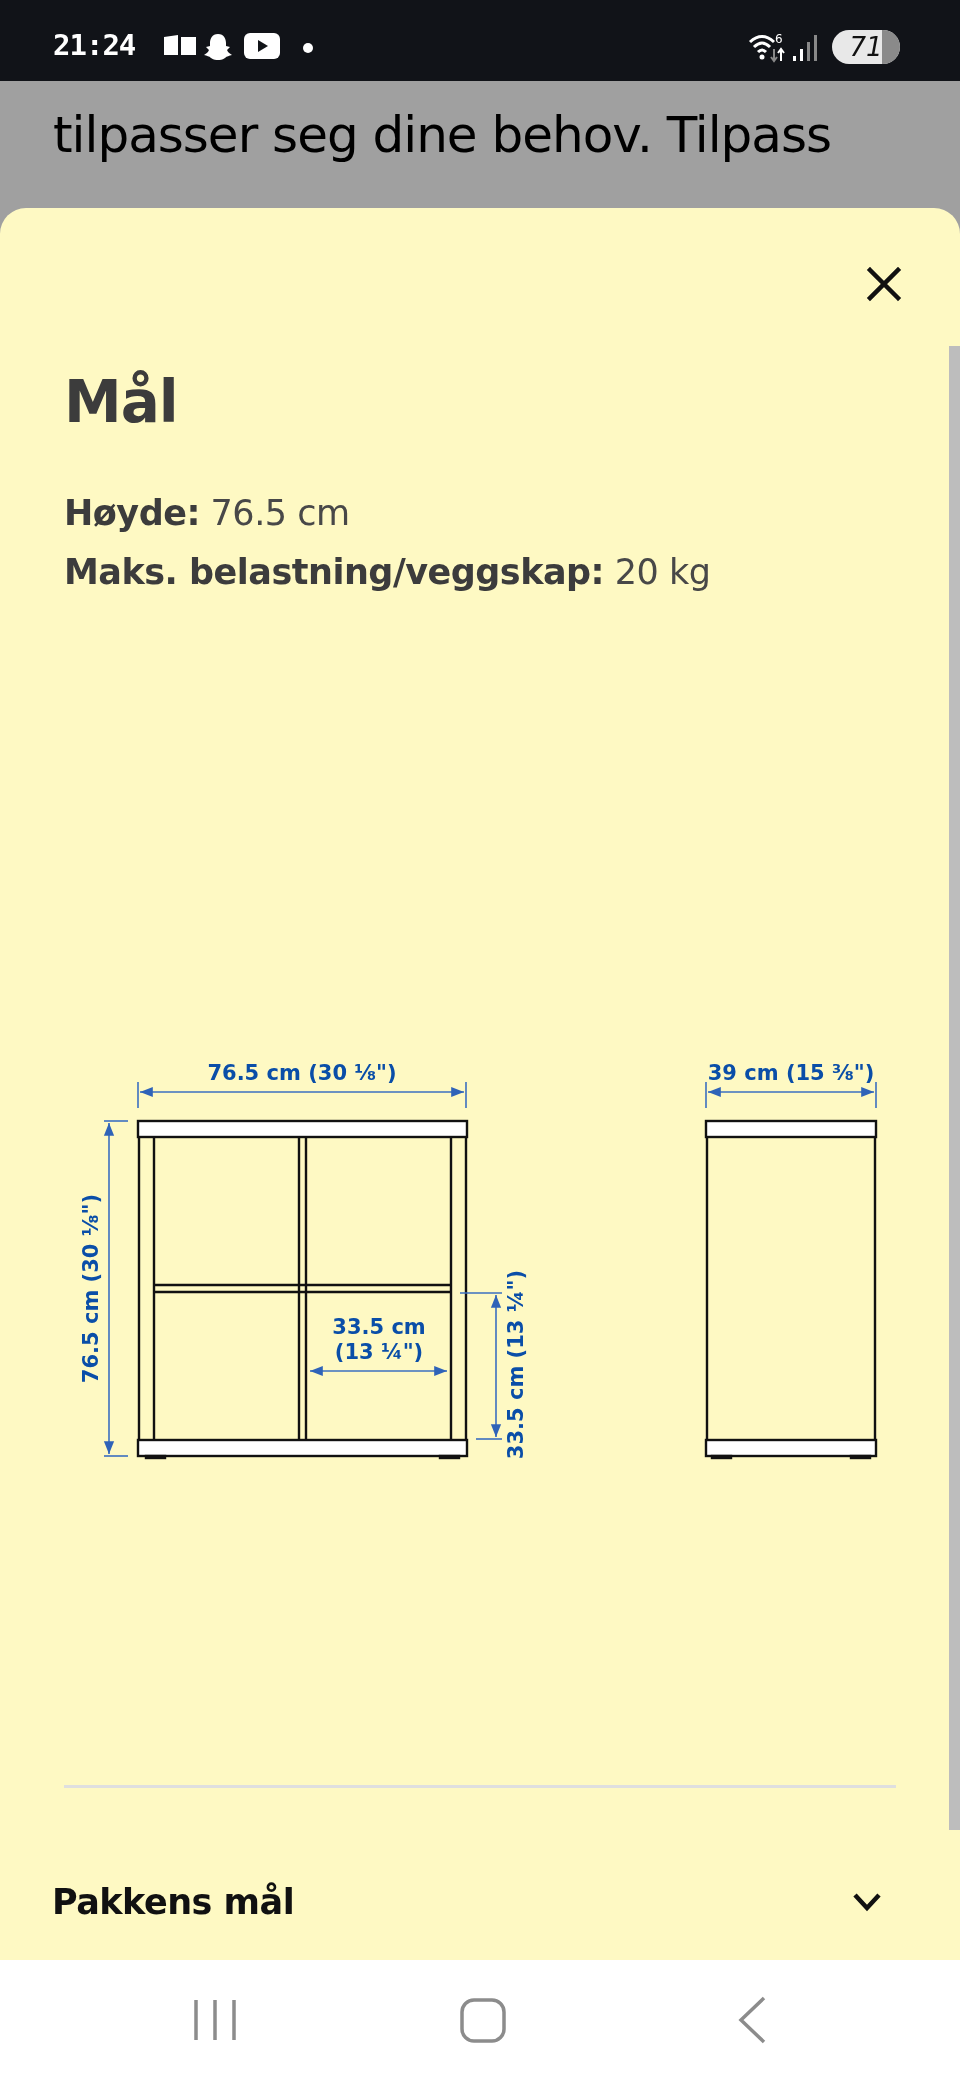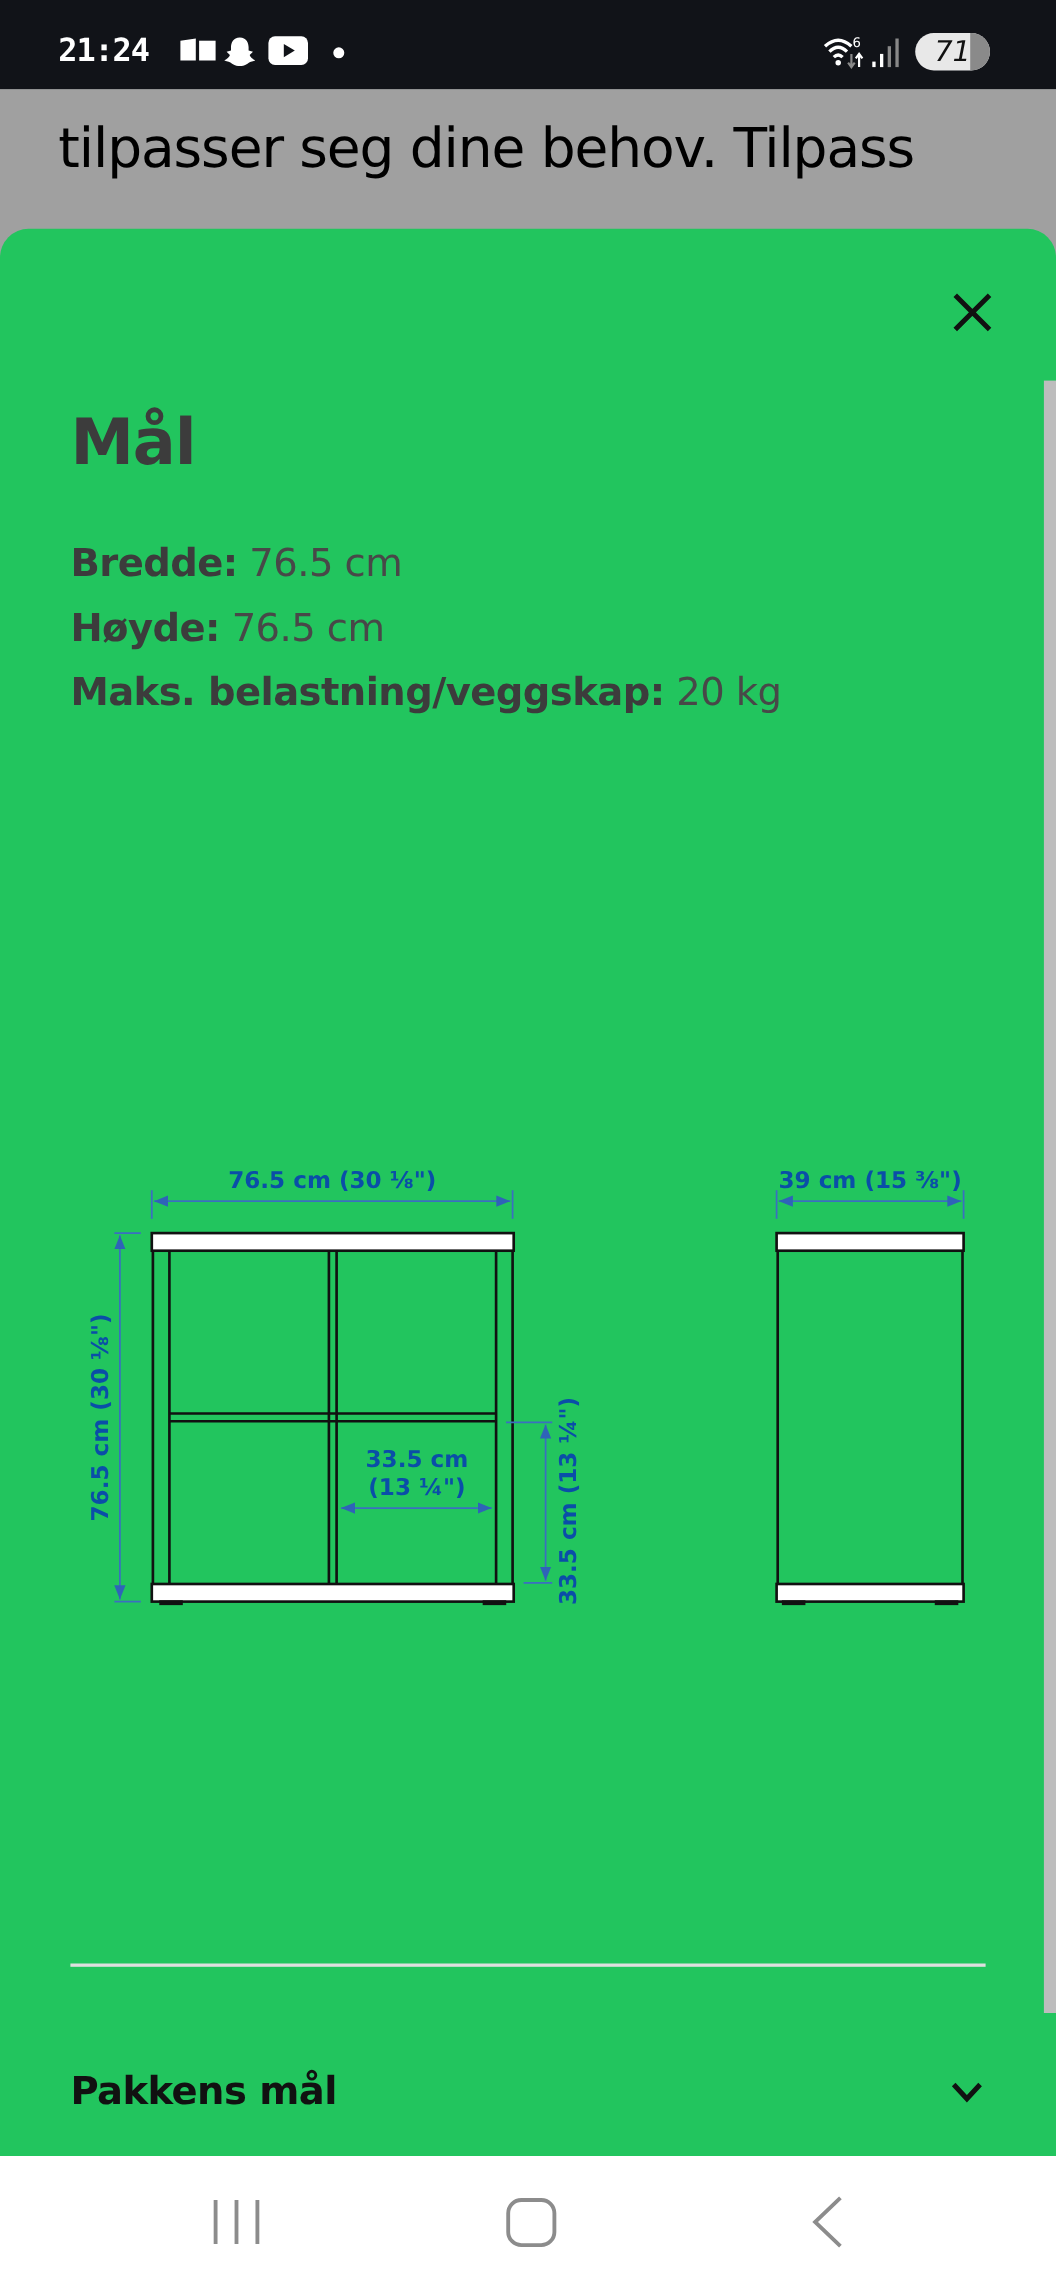--- a/index.html
+++ b/index.html
@@ -28,21 +28,21 @@
   }
   .bg-text-partial {
     position: absolute; left: 53px; top: 60px; font-size: 50px; color: #303030; height: 21px; overflow: hidden;
   }
   .bg-text {
     position: absolute; left: 53px; top: 106px; font-size: 50px; color: #000000;
     font-family: "DejaVu Sans", sans-serif; letter-spacing: -1px;
   }
   .sheet {
     position: absolute; left: 0; top: 208px; width: 960px; height: 1872px;
-    background: #22c55e; border-radius: 26px 26px 0 0;
+    background: #fef9c3; border-radius: 26px 26px 0 0;
   }
   .close-btn {
     position: absolute; left: 860px; top: 52px; width: 48px; height: 48px; cursor: pointer;
   }
   .scrollbar {
     position: absolute; left: 949px; top: 138px; width: 11px; height: 1484px; background: #bdbdbd;
   }
   .title {
     position: absolute; left: 64px; top: 160px; margin: 0;
     font-size: 58px; font-weight: bold; color: #3c3c3c;
@@ -51,21 +51,21 @@
   .specs { position: absolute; left: 64px; top: 285px; }
   .spec-row { height: 58.5px; font-size: 35px; color: #484848; font-family: "DejaVu Sans", sans-serif; letter-spacing: -0.5px; white-space: nowrap; }
   .spec-row b { color: #3c3c3c; }
   .diagram { position: absolute; left: 0; top: 0; width: 960px; height: 1872px; pointer-events: none; }
   .dim-label {
     position: absolute; color: #0a4ea8; font-weight: bold; font-size: 21px;
     font-family: "DejaVu Sans", sans-serif; white-space: nowrap; text-align: center; line-height: 1.2;
   }
   .divider { position: absolute; left: 64px; top: 1577px; width: 832px; height: 3px; background: #dfdfdf; }
   .accordion {
-    position: absolute; left: 64px; top: 1660px; width: 832px; height: 70px; cursor: pointer; text-align: right;
+    position: absolute; left: 52px; top: 1660px; width: 832px; height: 70px; cursor: pointer; text-align: right;
   }
   .accordion-title {
     position: absolute; left: 0; top: 14px; font-size: 35px; font-weight: bold; color: #111;
     font-family: "DejaVu Sans", sans-serif; letter-spacing: -0.5px;
   }
   .accordion-chevron { position: absolute; right: 0; top: 22px; width: 34px; height: 24px; }
   .nav-bar { position: absolute; left: 0; top: 1960px; width: 960px; height: 120px; background: #fff; }
   .nav-btn { position: absolute; top: 32px; width: 60px; height: 56px; cursor: pointer; }
 </style>
 </head>
@@ -117,21 +117,20 @@
   <div class="close-btn" aria-label="Lukk">
     <svg width="48" height="48">
       <path d="M10 10 L38 38 M38 10 L10 38" stroke="#111" stroke-width="4.5" stroke-linecap="square"></path>
     </svg>
   </div>
   <div class="scrollbar"></div>
 
   <h1 class="title">Mål</h1>
 
   <div class="specs">
-    <div class="spec-row"><b>Bredde:</b> <span>76.5 cm</span></div>
     <div class="spec-row"><b>Høyde:</b> <span>76.5 cm</span></div>
     <div class="spec-row"><b>Maks. belastning/veggskap:</b> <span>20 kg</span></div>
   </div>
 
   <svg class="diagram" width="960" height="1872">
     <defs>
       <marker id="arr" viewBox="0 0 10 10" refX="10" refY="5" markerWidth="8" markerHeight="8" orient="auto-start-reverse">
         <path d="M0 1 L10 5 L0 9 Z" fill="#2f63b8"></path>
       </marker>
     </defs>

